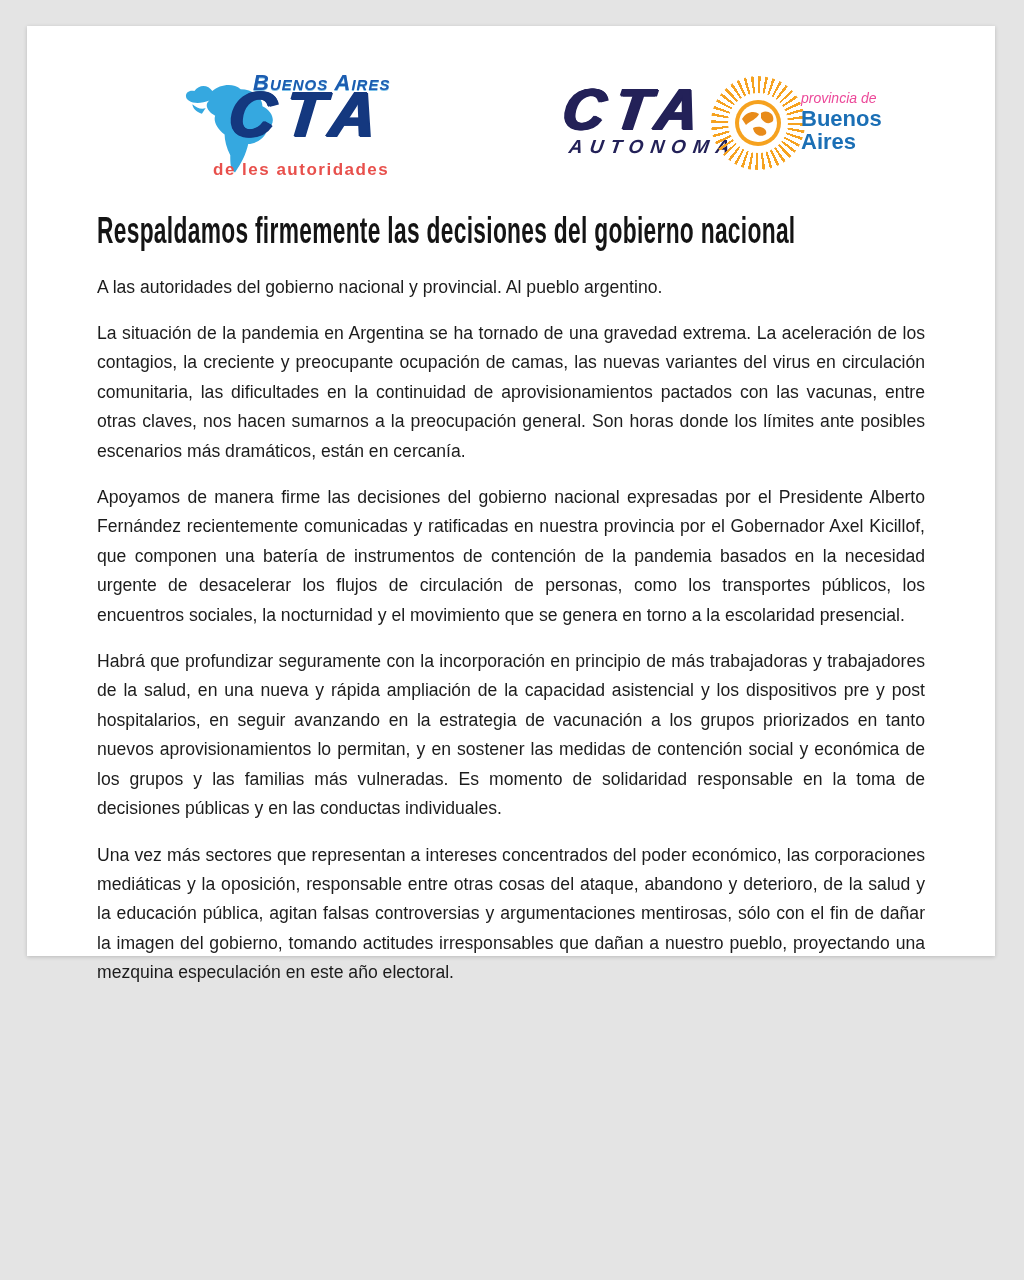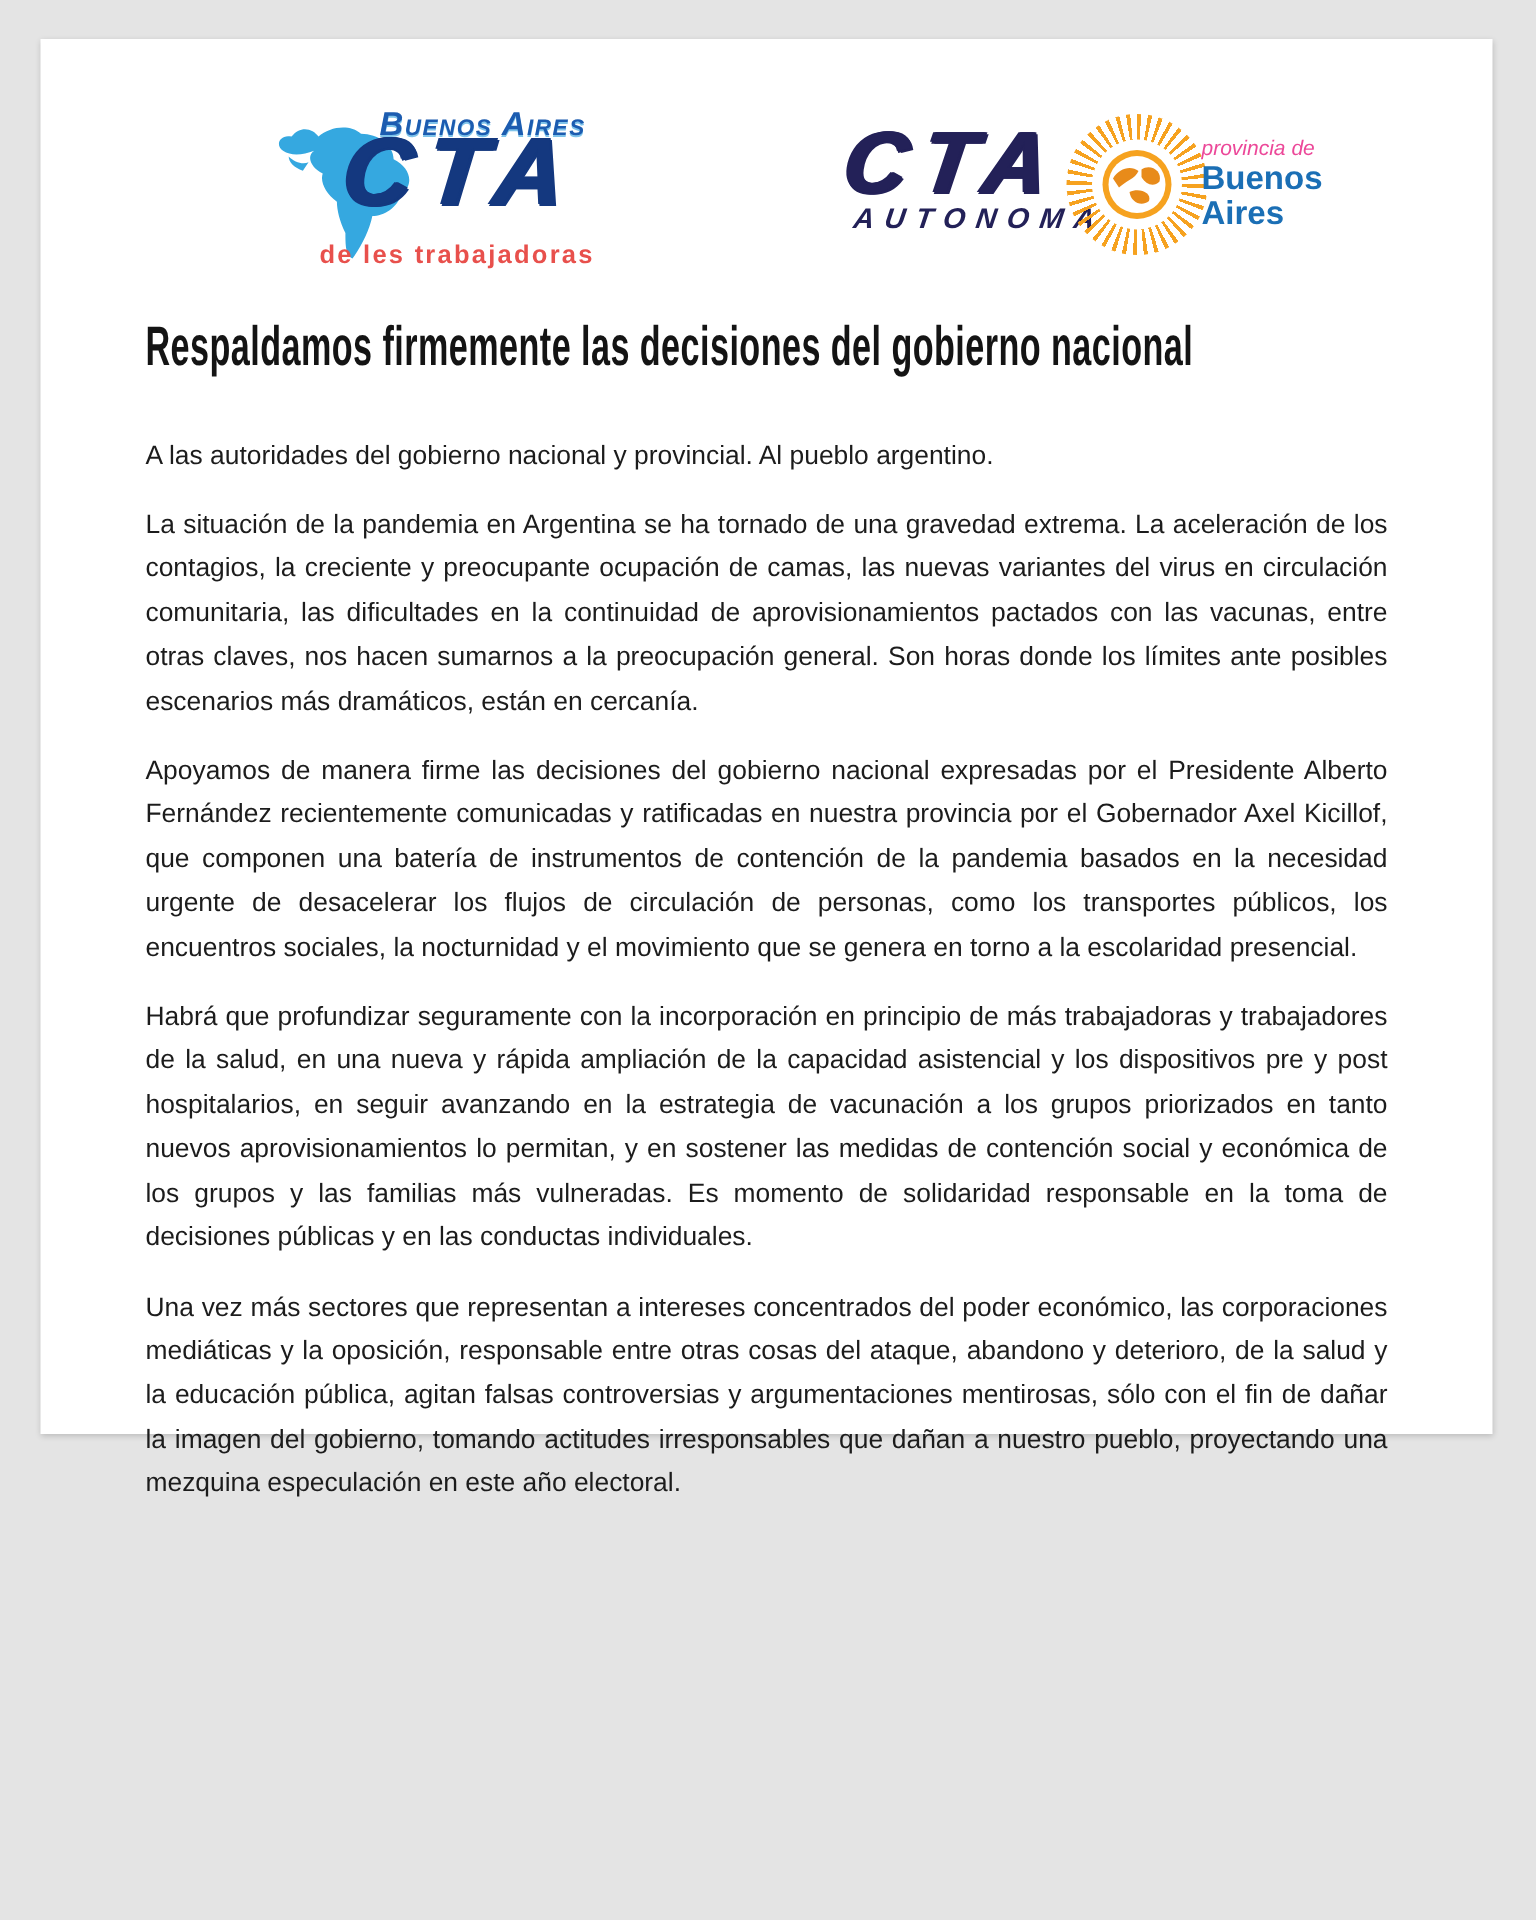--- a/index.html
+++ b/index.html
@@ -172,21 +172,21 @@
   }
   .doc-title .tline > span {
     display: inline-block;
     transform: scaleX(0.615);
     transform-origin: left center;
     font-size: 37px;
     font-weight: bold;
     letter-spacing: 0.5px;
   }
   .salutation {
-    margin-top: 38px;
+    margin-top: 22px;
     font-size: 17.6px;
     color: #1c1c1c;
     line-height: 29px;
   }
   .doc-paragraph {
     margin-top: 17px;
     font-size: 17.6px;
     color: #1c1c1c;
     line-height: 29.4px;
     text-align: justify;
@@ -210,21 +210,21 @@
 
     <div class="logo-header">
 
       <div class="logo-left">
         <svg class="latam-map" viewBox="0 0 110 100">
           <path d="M6 22 C0 18 4 10 12 12 C18 4 27 6 31 12 C39 5 53 3 61 10 C73 10 84 18 84 28 C96 34 99 46 89 53 C87 62 77 68 69 68 C67 78 61 90 55 98 C50 96 50 88 50 80 C46 72 44 64 44 58 C36 52 32 44 34 38 C26 34 22 26 28 22 C20 25 12 26 6 22 Z" fill="#35a8e0"></path>
           <path d="M10 26 C14 30 20 32 24 30 L20 36 C14 34 10 30 10 26 Z" fill="#35a8e0"></path>
         </svg>
         <div class="ba-text">Buenos Aires</div>
         <div class="cta-left">CTA</div>
-        <div class="trab-text">de les trabajadoras</div>
+        <div class="trab-text">de les autoridades</div>
       </div>
 
       <div class="logo-right">
         <div class="cta-right">CTA</div>
         <div class="autonoma-text">AUTONOMA</div>
         <div class="sun-emblem">
           <div class="sun-rays"></div>
           <div class="sun-gap"></div>
           <svg class="sun-globe" viewBox="0 0 48 48">
             <circle cx="24" cy="24" r="23" fill="#f6a21f"></circle>

